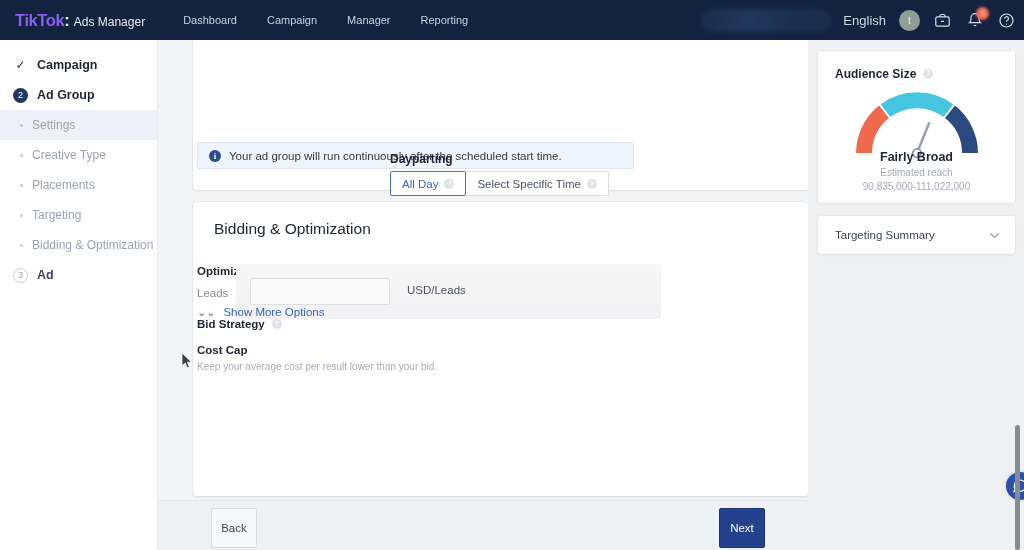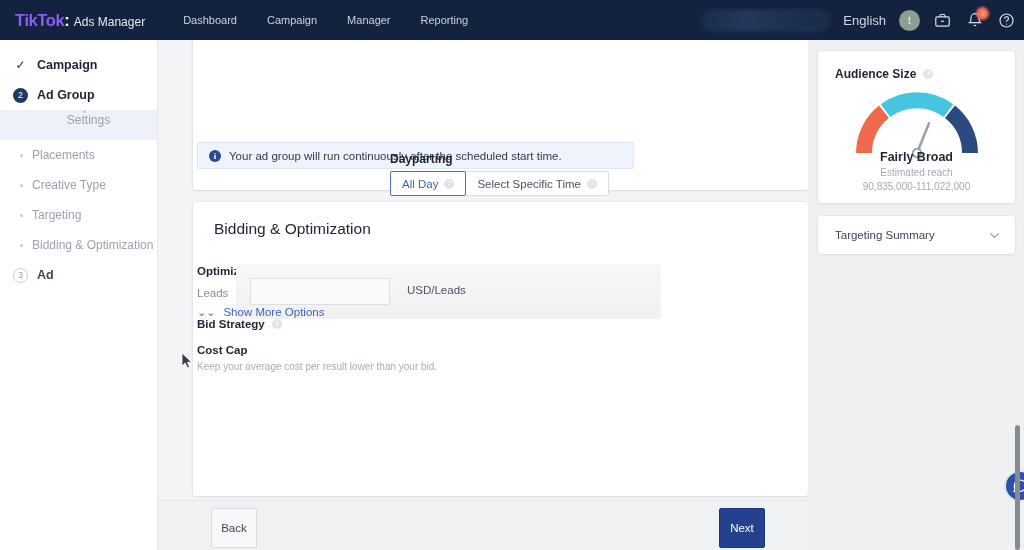--- a/index.html
+++ b/index.html
@@ -94,21 +94,21 @@
   .step-badge.active { background: #1f3864; color: #fff; }
   .step-badge.idle { background: #ffffff; border: 1px solid #c9ccd4; color: #9aa0ac; }
   .step-label { font-size: 12.5px; color: #1d2433; font-weight: 700; }
   .step-label.muted { color: #3c4557; }
 
   .substep {
     display: flex; align-items: center;
     height: 30px; padding-left: 20px;
     cursor: pointer;
   }
-  .substep.selected { background: #eef1f7; flex-direction: column; }
+  .substep.selected { background: #eef1f7; }
   .substep-dot {
     width: 3px; height: 3px; border-radius: 50%;
     background: #c6cad3; margin-right: 9px; flex: 0 0 auto;
   }
   .substep-label { font-size: 12px; color: #9ba2ae; }
   .substep.selected .substep-label { color: #9ba2ae; }
 
   
   .main {
     position: absolute; top: 40px; left: 158px;
@@ -364,25 +364,25 @@
     <span class="step-badge active">2</span>
     <span class="step-label">Ad Group</span>
   </div>
 
   <div class="substep selected">
     <span class="substep-dot"></span>
     <span class="substep-label">Settings</span>
   </div>
   <div class="substep">
     <span class="substep-dot"></span>
-    <span class="substep-label">Placements</span>
+    <span class="substep-label">Creative Type</span>
   </div>
   <div class="substep">
     <span class="substep-dot"></span>
-    <span class="substep-label">Creative Type</span>
+    <span class="substep-label">Placements</span>
   </div>
   <div class="substep">
     <span class="substep-dot"></span>
     <span class="substep-label">Targeting</span>
   </div>
   <div class="substep">
     <span class="substep-dot"></span>
     <span class="substep-label">Bidding &amp; Optimization</span>
   </div>
 

